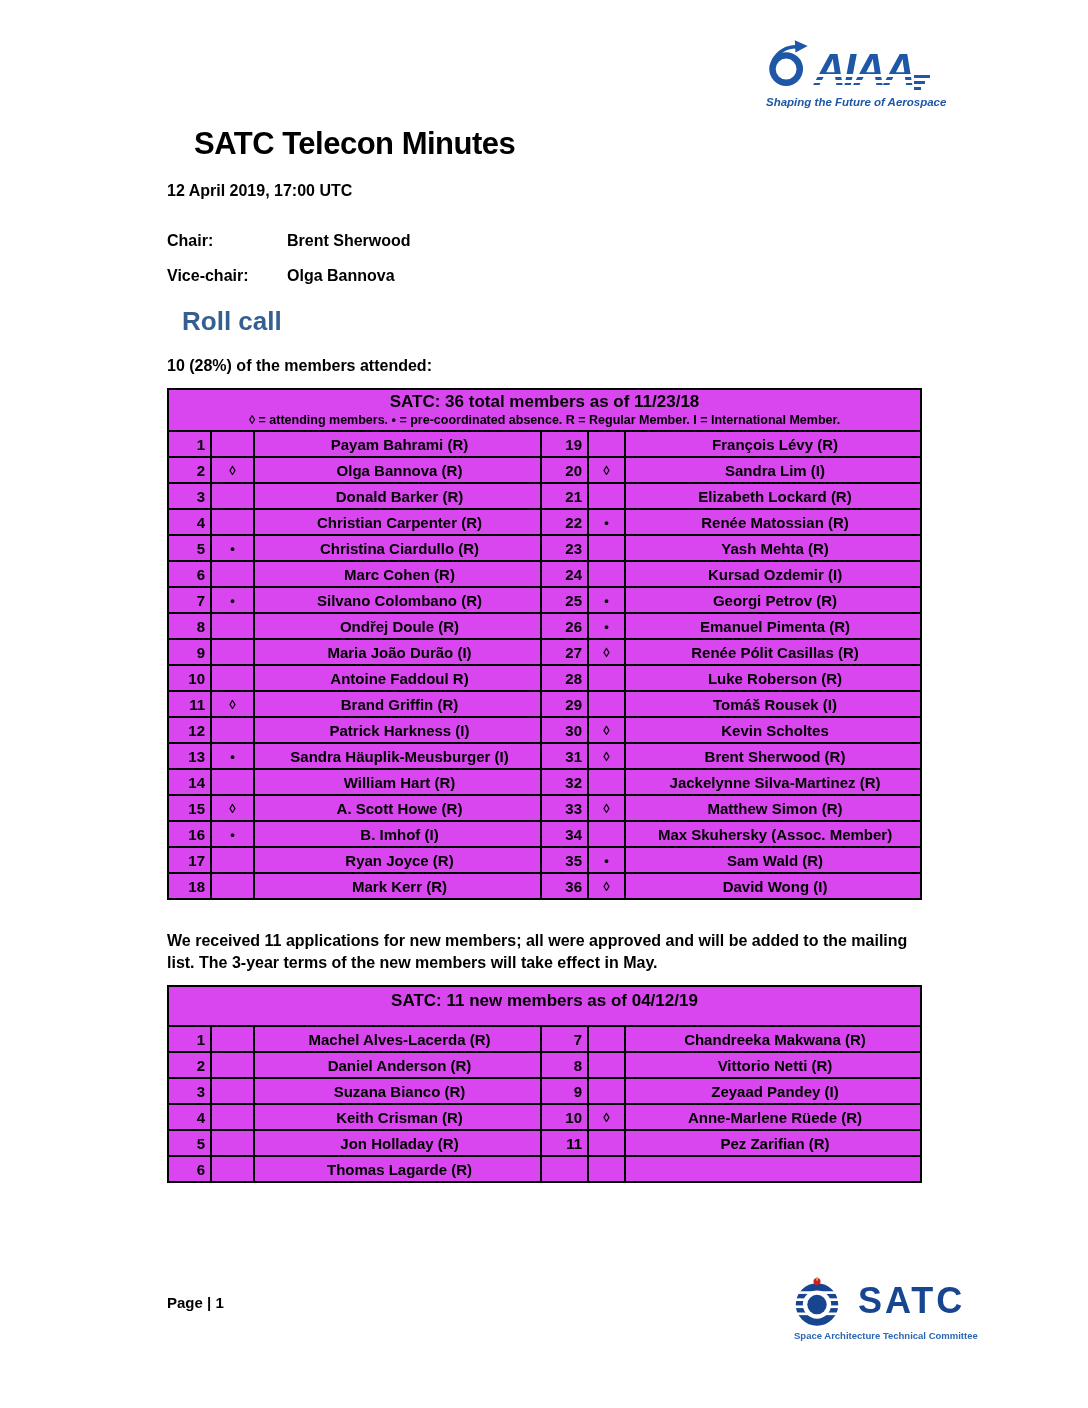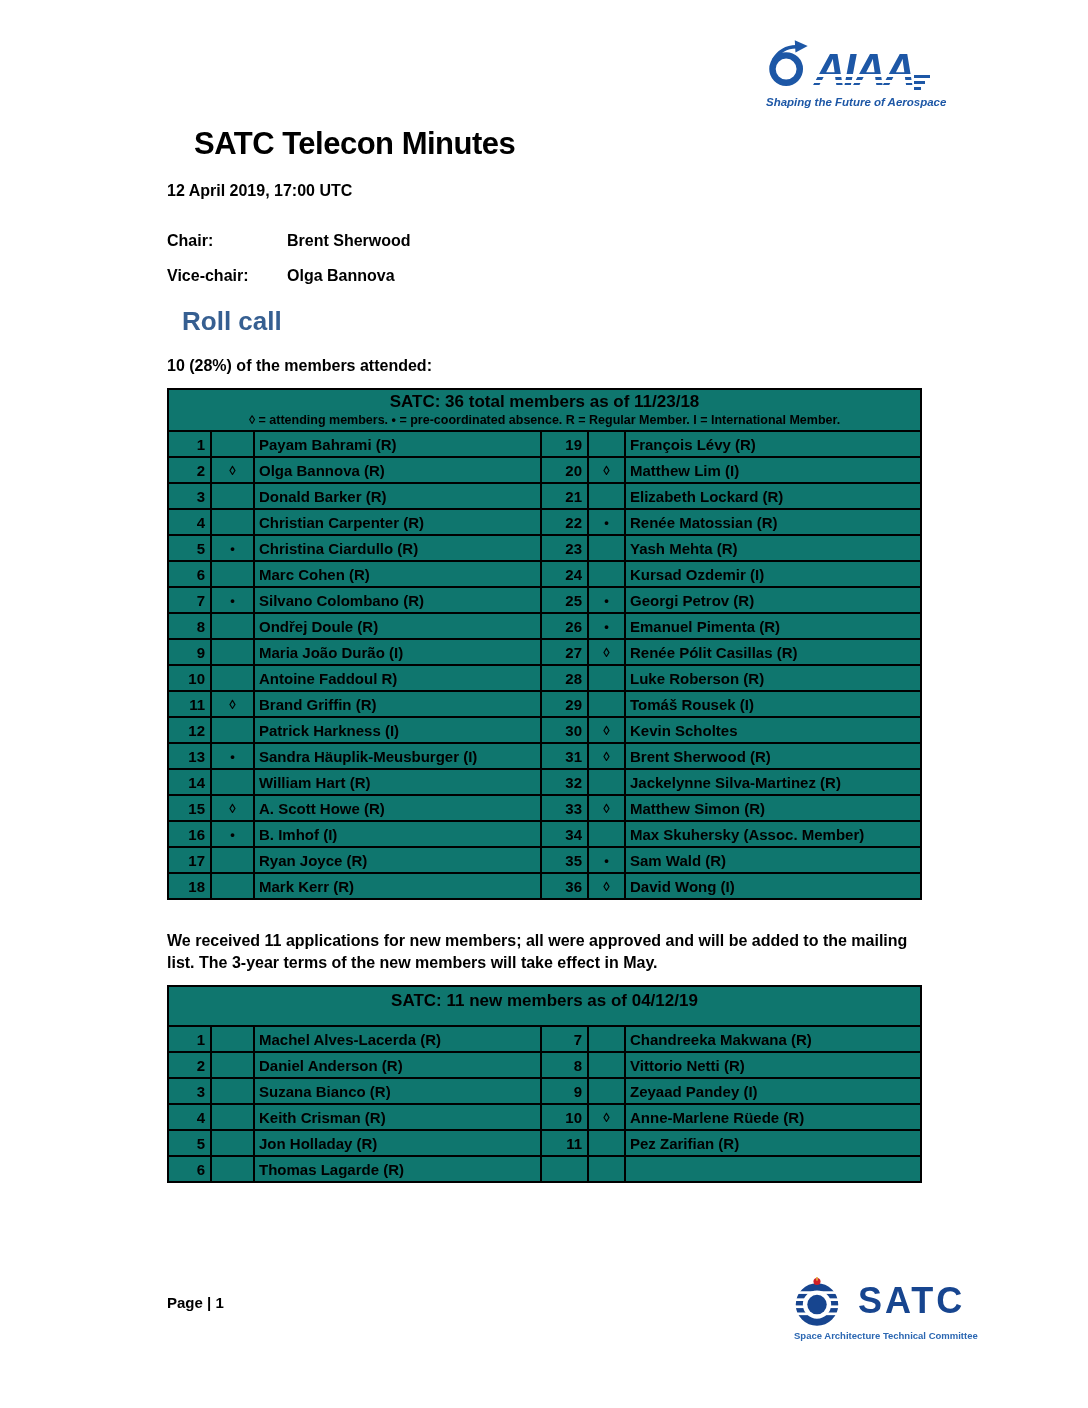--- a/index.html
+++ b/index.html
@@ -38,26 +38,26 @@
   .doc-date  { position:absolute; left:167px; top:182px; font-size:16px; font-weight:700; }
   .meta-row  { position:absolute; left:167px; font-size:16px; font-weight:700; }
   .meta-row .label { display:inline-block; width:120px; }
   .meta-chair { top:232px; }
   .meta-vice  { top:267px; }
 
   .section-heading { position:absolute; left:182px; top:306px; font-size:26px; font-weight:600; color:#365f91; }
   .attendance-line { position:absolute; left:167px; top:357px; font-size:16px; font-weight:700; }
 
   
-  table.roster { border-collapse:collapse; table-layout:fixed; width:753px; background:#0f766e; }
+  table.roster { border-collapse:collapse; table-layout:fixed; width:753px; background:#d946ef; }
   .roster th, .roster td { border:2px solid #000; overflow:hidden; white-space:nowrap; }
   .roster td { height:26px; font-size:15px; font-weight:600; line-height:1; padding:0; }
   .roster td.num  { text-align:right; padding-right:5px; }
   .roster td.mark { text-align:center; font-size:13px; font-weight:700; }
-  .roster td.name { text-align:left; padding-left:4px; }
+  .roster td.name { text-align:center; padding-left:4px; }
   .tbl-head { padding:2px 4px 3px 4px; }
   .tbl-title { font-size:17px; font-weight:700; text-align:center; }
   .tbl-legend { font-size:12.5px; font-weight:600; text-align:center; margin-top:1px; }
   .tbl-head-new { padding:4px 4px 14px 4px; }
   .members-table { position:absolute; left:167px; top:388px; }
   .new-members-table { position:absolute; left:167px; top:985px; }
 
   .new-members-paragraph {
     position:absolute; left:167px; top:930px; width:756px;
     font-size:16px; font-weight:600; line-height:1.35;
@@ -139,21 +139,21 @@
           <td class="mark"></td>
           <td class="name">François Lévy (R)</td>
         </tr>
 
         <tr>
           <td class="num">2</td>
           <td class="mark">◊</td>
           <td class="name">Olga Bannova (R)</td>
           <td class="num">20</td>
           <td class="mark">◊</td>
-          <td class="name">Matthew Lim (I)</td>
+          <td class="name">Sandra Lim (I)</td>
         </tr>
 
         <tr>
           <td class="num">3</td>
           <td class="mark"></td>
           <td class="name">Donald  Barker (R)</td>
           <td class="num">21</td>
           <td class="mark"></td>
           <td class="name">Elizabeth Lockard (R)</td>
         </tr>

